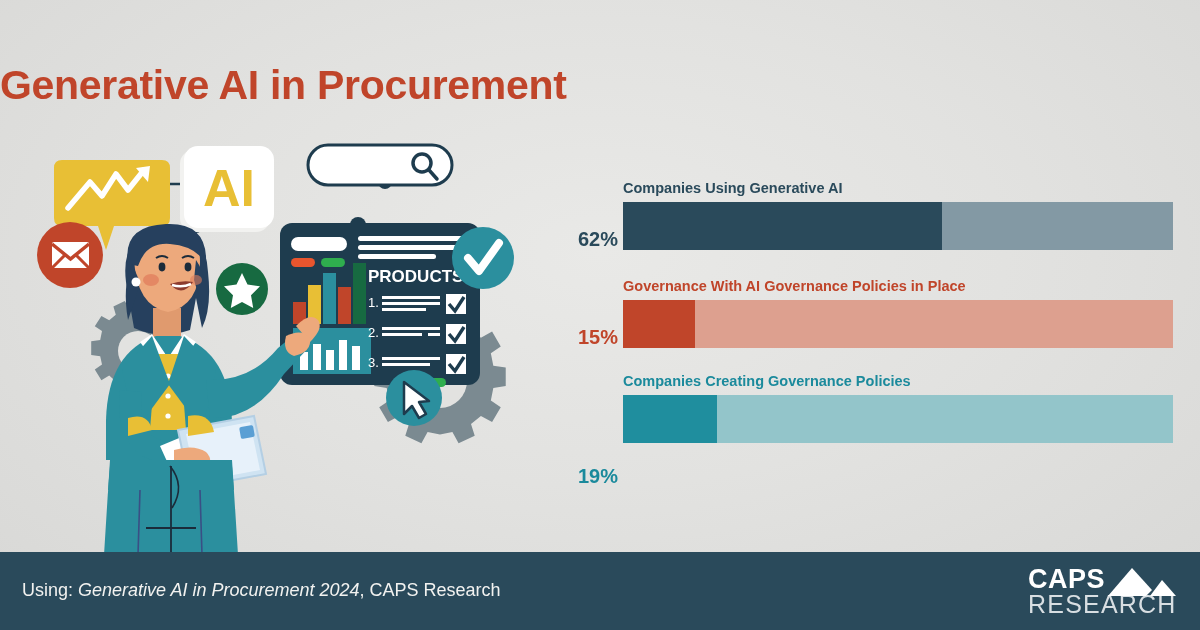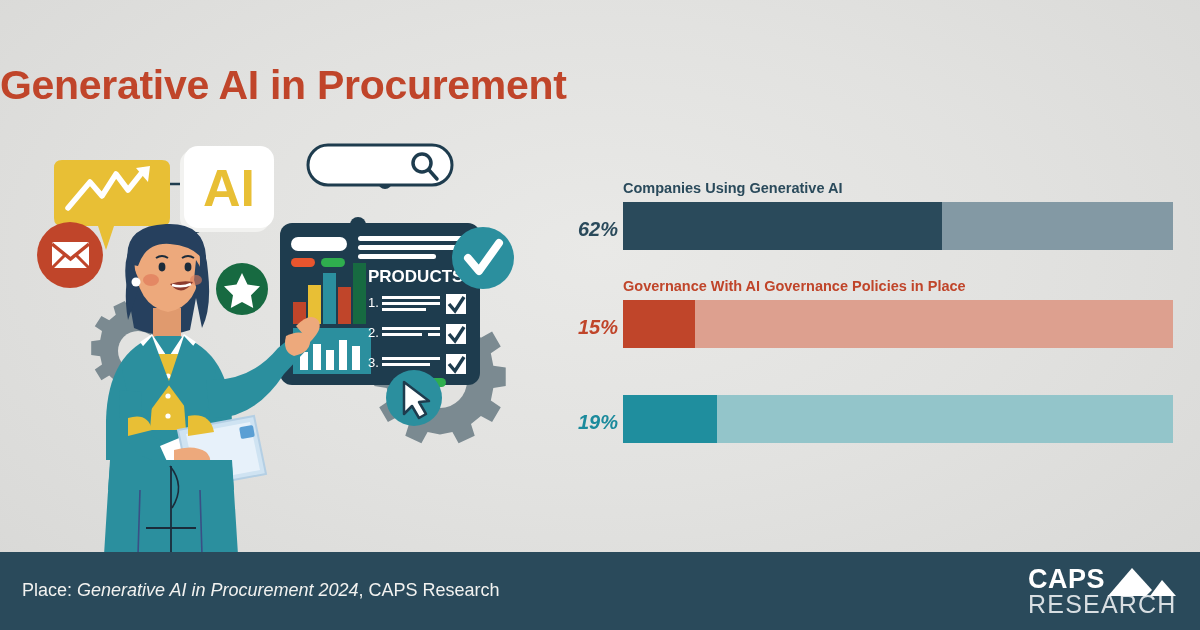--- a/index.html
+++ b/index.html
@@ -31,22 +31,21 @@
   .row{position:absolute;left:0;width:620px;height:90px;}
   .row-label{
     position:absolute;left:63px;top:0px;
     font-size:14.5px;font-weight:bold;
     white-space:nowrap;
   }
   .pct{
     position:absolute;left:0;width:58px;
     text-align:right;
     font-size:20px;font-weight:bold;
-    top:38px;
-    font-style:italic;
+    top:48px;
   }
   .track{
     position:absolute;left:63px;top:22px;
     width:550px;height:48px;
     overflow:hidden;
   }
   .fill{position:absolute;left:0;top:0;height:48px;}
 
   
   #footer{
@@ -287,30 +286,31 @@
 
     <div class="row" style="top:98px;">
       <div class="row-label" style="color:#c0452a;">Governance With AI Governance Policies in Place</div>
       <div class="pct" style="color:#c0452a;">15%</div>
       <div class="track" style="background:#dda08f;">
         <div class="fill" style="background:#c0452a;width:13%;"></div>
       </div>
     </div>
 
     <div class="row" style="top:193px;">
-      <div class="pct" style="color:#1b8a9c;">19%</div>
+      <div class="row-label" style="color:#1b8a9c;">Companies Creating Governance Policies</div>
+      <div class="pct" style="color:#1b8a9c;margin-top:44px;">19%</div>
       <div class="track" style="background:#93c5ca;">
         <div class="fill" style="background:#1f8e9e;width:17%;"></div>
       </div>
     </div>
 
   </div>
 
   <div id="footer">
-    <div id="source"><span>Place: </span><span class="it">Generative AI in Procurement 2024</span><span>, CAPS Research</span></div>
+    <div id="source"><span>Using: </span><span class="it">Generative AI in Procurement 2024</span><span>, CAPS Research</span></div>
 
     <div id="logo">
       <div class="logo-caps">CAPS</div>
       <div class="logo-research">RESEARCH</div>
       <svg class="logo-mt" width="72" height="34" viewBox="0 0 72 34">
         <path d="M2,30 L26,2 L46,24 L40,30 Z" fill="#ffffff"></path>
         <path d="M44,30 L56,14 L70,30 Z" fill="#ffffff"></path>
       </svg>
     </div>
   </div>

